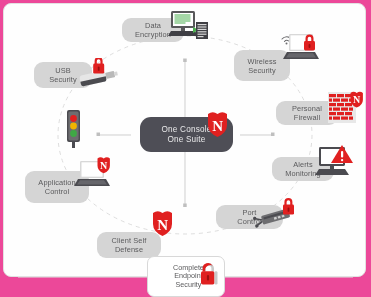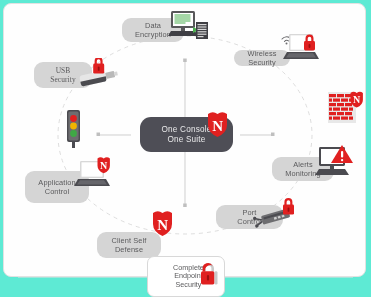--- a/index.html
+++ b/index.html
@@ -1,21 +1,21 @@
 <!DOCTYPE html>
 <html><head>
 <meta charset="utf-8">
 <style>
   html,body{margin:0;padding:0;background:#ffffff;}
   body{
     width:371px;height:297px;overflow:hidden;
     font-family:"Liberation Sans","DejaVu Sans",sans-serif;
   }
   #canvas{
-    position:relative;width:371px;height:297px;background:#5eead4;
+    position:relative;width:371px;height:297px;background:#ec4899;
   }
   .panel{
     position:absolute;left:3px;top:3px;width:363px;height:274px;
     border:1px solid #e2e2e2;border-radius:8px;background:#fefefe;
     box-sizing:border-box;
   }
   svg.wires{position:absolute;left:0;top:0;width:371px;height:297px;}
 
   
   .node{
@@ -99,21 +99,21 @@
         <rect x="32.5" y="15" width="9" height="1.2"></rect>
           <rect x="32.5" y="17.4" width="9" height="1.2"></rect>
         <rect x="32.5" y="19.8" width="9" height="1.2"></rect>
           <rect x="32.5" y="22.2" width="9" height="1.2"></rect>
         <rect x="32.5" y="24.6" width="9" height="1.2"></rect>
           <rect x="32.5" y="27" width="6" height="1.2"></rect>
       </g>
     </svg>
   </div>
 
-  <div class="node" style="left:234px;top:50px;width:56px;height:16px;">
+  <div class="node" style="left:234px;top:50px;width:56px;height:31px;">
     <span class="lbl">Wireless
 Security</span>
   </div>
   <div class="ico" style="left:276px;top:28px;width:46px;height:44px;">
     <svg viewBox="0 0 46 44" width="46" height="44">
       <g fill="none" stroke="#6d6d70" stroke-width="1.1" stroke-linecap="round">
         <path d="M6 11 a6 6 0 0 1 8 -1"></path>
         <path d="M8.5 13.5 a3 3 0 0 1 4 -0.6"></path>
       </g>
       <circle cx="10.5" cy="15.5" r="1" fill="#6d6d70"></circle>
@@ -122,20 +122,24 @@
       <path d="M11 24 L39 24 L43 31 L7 31 Z" fill="#4b4b50"></path>
       <path d="M13 25.2 L37 25.2 L40 29.6 L10 29.6 Z" fill="#66666b"></path>
       <g>
         <path d="M29.5 10.5 a4 4 0 0 1 8 0 v3 h-2.2 v-3 a1.8 1.8 0 0 0 -3.6 0 v3 h-2.2 z" fill="#e02020"></path>
         <rect x="28" y="13" width="11" height="9.5" rx="1.4" fill="#e02020"></rect>
         <rect x="32.6" y="16" width="1.8" height="4" rx="0.9" fill="#9c0f0f"></rect>
       </g>
     </svg>
   </div>
 
+  <div class="node" style="left:276px;top:101px;width:62px;height:24px;">
+    <span class="lbl">Personal
+Firewall</span>
+  </div>
   <div class="ico" style="left:326px;top:89px;width:40px;height:40px;">
     <svg viewBox="0 0 40 40" width="40" height="40">
       <rect x="2" y="3" width="28" height="31" fill="#e8e8e8"></rect>
       <g fill="#e02020">
         <rect x="3" y="5" width="7" height="3.2"></rect>
           <rect x="11" y="5" width="7" height="3.2"></rect>
           <rect x="19" y="5" width="7" height="3.2"></rect>
         <rect x="3" y="9.5" width="3" height="3.2"></rect>
           <rect x="7" y="9.5" width="7" height="3.2"></rect>
           <rect x="15" y="9.5" width="7" height="3.2"></rect>
@@ -239,21 +243,21 @@
     <svg viewBox="0 0 24 42" width="24" height="42">
       <rect x="5" y="2" width="13" height="32" rx="2" fill="#4b4b50"></rect>
       <rect x="6.4" y="3.4" width="10.2" height="29" rx="1.6" fill="#6d6d70"></rect>
       <circle cx="11.5" cy="10.5" r="3.4" fill="#e02020"></circle>
       <circle cx="11.5" cy="18" r="3.4" fill="#f0b400"></circle>
       <circle cx="11.5" cy="25.5" r="3.4" fill="#3fa845"></circle>
       <rect x="10" y="34" width="3" height="6" fill="#4b4b50"></rect>
     </svg>
   </div>
 
-  <div class="node" style="left:34px;top:62px;width:58px;height:26px;font-family:Liberation Serif, serif;">
+  <div class="node" style="left:34px;top:62px;width:58px;height:26px;">
     <span class="lbl">USB
 Security</span>
   </div>
   <div class="ico" style="left:76px;top:58px;width:46px;height:34px;">
     <svg viewBox="0 0 46 34" width="46" height="34">
       <g transform="rotate(-12 22 20)">
         <rect x="4" y="14" width="26" height="11" rx="3" fill="#e6e6e6"></rect>
         <path d="M4 20 h26 v2.2 q0 2.8-3 2.8 h-20 q-3 0-3-2.8 z" fill="#4b4b50"></path>
         <rect x="30" y="16.4" width="9" height="6.2" rx="0.8" fill="#b9b9b9"></rect>
         <rect x="39" y="17.6" width="3" height="3.8" fill="#d6d6d6"></rect>

